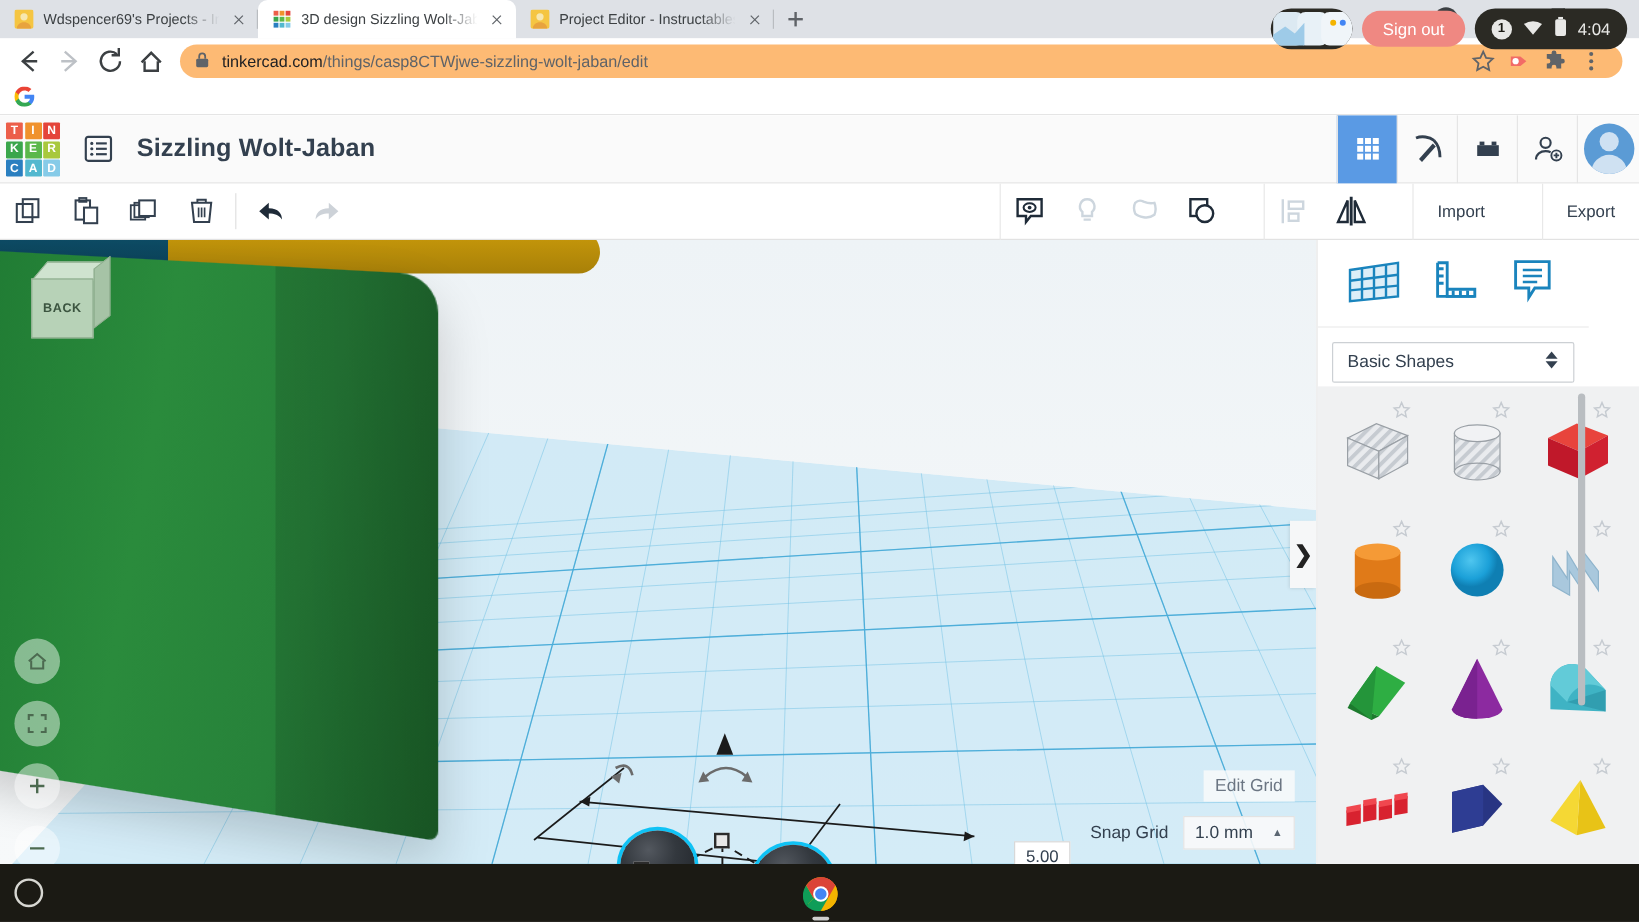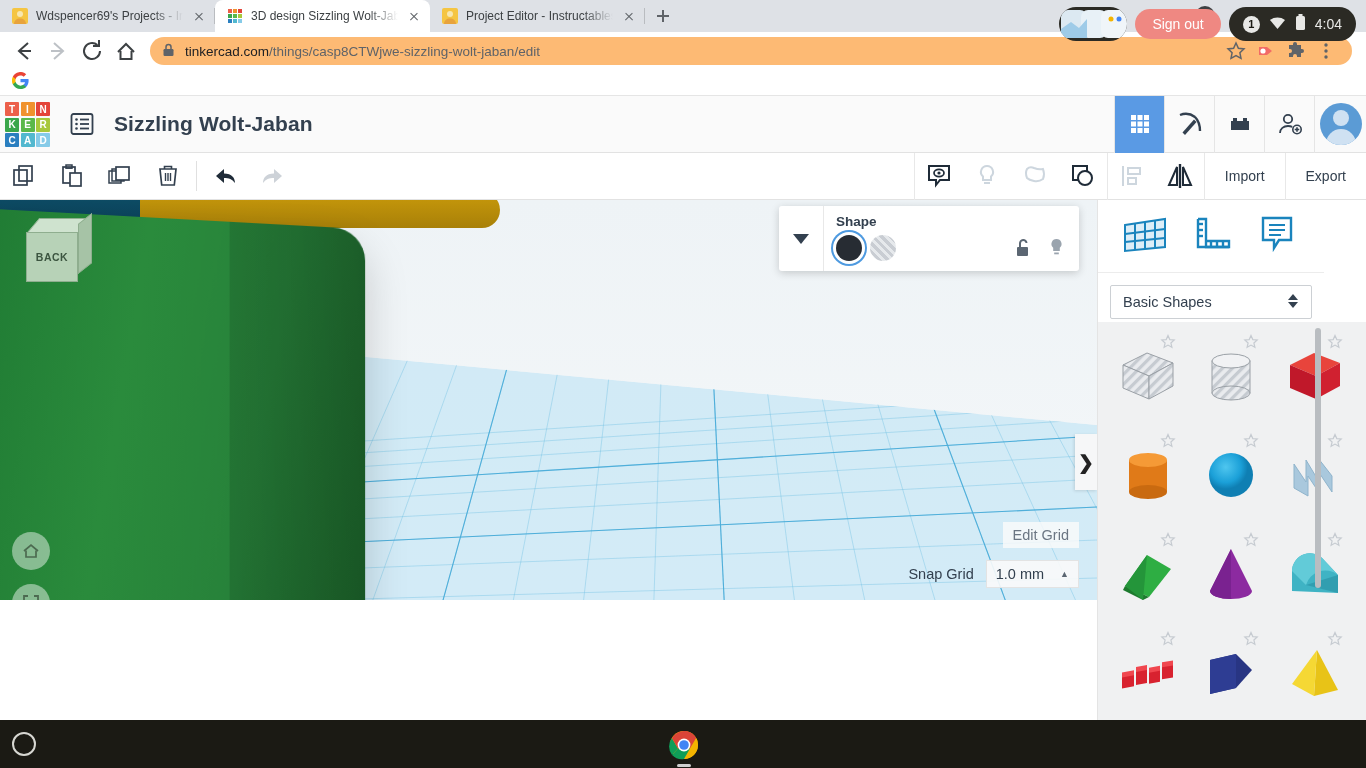--- a/index.html
+++ b/index.html
@@ -120,30 +120,30 @@
   .avatar::before { content:""; position:absolute; left:13px; top:7px; width:16px;height:16px;border-radius:50%;background:#cfe1f2; }
   .avatar::after  { content:""; position:absolute; left:6px; top:26px; width:30px;height:24px;border-radius:15px 15px 0 0;background:#cfe1f2; }
 
   
   .tc-toolbar {
     position:absolute; left:0; top:57px; width:1366px; height:47px;
     background:#fff; border-bottom:1px solid #e2e2e2; display:flex; align-items:center;
   }
   .tb-icon { width:48px;height:46px;position:relative;display:flex;align-items:center;justify-content:center; }
   .tb-sep  { width:1px; height:30px; background:#e0e0e0; margin:0 4px; }
-  .tb-right { margin-left:auto; display:flex; align-items:center; height:47px; }
+  .tb-right { margin-left:auto; display:flex; align-items:center; height:47px;gap:27px; }
   .tb-group { display:flex; align-items:center; height:47px; border-left:1px solid #e8e8e8; }
   .txt-btn {
     height:47px; padding:0 20px; display:flex; align-items:center; justify-content:center;
     font-size:14px; color:#33404f; border-left:1px solid #e8e8e8;
   }
 
   
   .canvas {
-    position:absolute; left:0; top:104px; width:1097px; height:400px;
+    position:absolute; left:0; top:104px; width:1097px; height:520px;
     background:#f4f6f8; overflow:hidden;
   }
   .wp-grid { position:absolute; left:0; top:0; width:1097px; height:520px; }
 
   .cube-green {
     position:absolute; left:-40px; top:18px; width:400px; height:450px;
     background:linear-gradient(100deg,#1f7a33 0%,#2a8b3c 40%,#27823a 70%,#1e6b2d 100%);
     border-radius:18px 30px 8px 8px;
     transform: perspective(900px) rotateY(-12deg) skewY(6deg);
     box-shadow: 0 18px 40px rgba(0,0,0,.18);
@@ -713,48 +713,20 @@
         <span class="snap-label">Snap Grid</span>
         <span class="snap-select">
           <span>1.0 mm</span>
           <span style="font-size:9px;color:#5b6672;">▲</span>
         </span>
       </div>
 
       <div class="panel-tab">❯</div>
     </div>
 
-    <div class="shape-popup">
-      <div class="sp-collapse">
-        <svg width="18" height="12" viewBox="0 0 18 12">
-            <path d="M1 1 L17 1 L9 11 z" fill="#33404f"></path>
-          </svg>
-      </div>
-      <div class="sp-body">
-        <div class="sp-label">Shape</div>
-        <div class="sp-swatches">
-          <span class="sw-solid"></span>
-          <span class="sw-hole"></span>
-        </div>
-        <div class="sp-right">
-          <span>
-            <svg width="17" height="19" viewBox="0 0 17 19">
-                <rect x="2" y="9" width="11" height="9" rx="1" fill="#5b6672"></rect>
-                <path d="M5 9 V5.5 A3.2 3.2 0 0 1 11.5 5" fill="none" stroke="#5b6672" stroke-width="2"></path>
-              </svg>
-          </span>
-          <span>
-            <svg width="17" height="20" viewBox="0 0 17 20">
-                <path d="M8.5 2 a5 5 0 0 1 3.3 8.8 V14 H5.2 v-3.2 A5 5 0 0 1 8.5 2 z" fill="#9aa4ae"></path>
-                <rect x="6.2" y="15.5" width="4.6" height="1.8" fill="#9aa4ae"></rect>
-              </svg>
-          </span>
-        </div>
-      </div>
-    </div>
 
     <div class="rpanel">
       <div class="rp-tools">
         <span>
           <svg width="52" height="46" viewBox="0 0 52 46">
             <g stroke="#1a84bd" stroke-width="2" fill="none">
               <polygon points="6,14 46,8 46,36 6,40" fill="#ddeef8"></polygon>
               <line x1="16" y1="12.5" x2="16" y2="38.8"></line>
                 <line x1="26" y1="11" x2="26" y2="37.7"></line>
                 <line x1="36" y1="9.5" x2="36" y2="36.7"></line>

